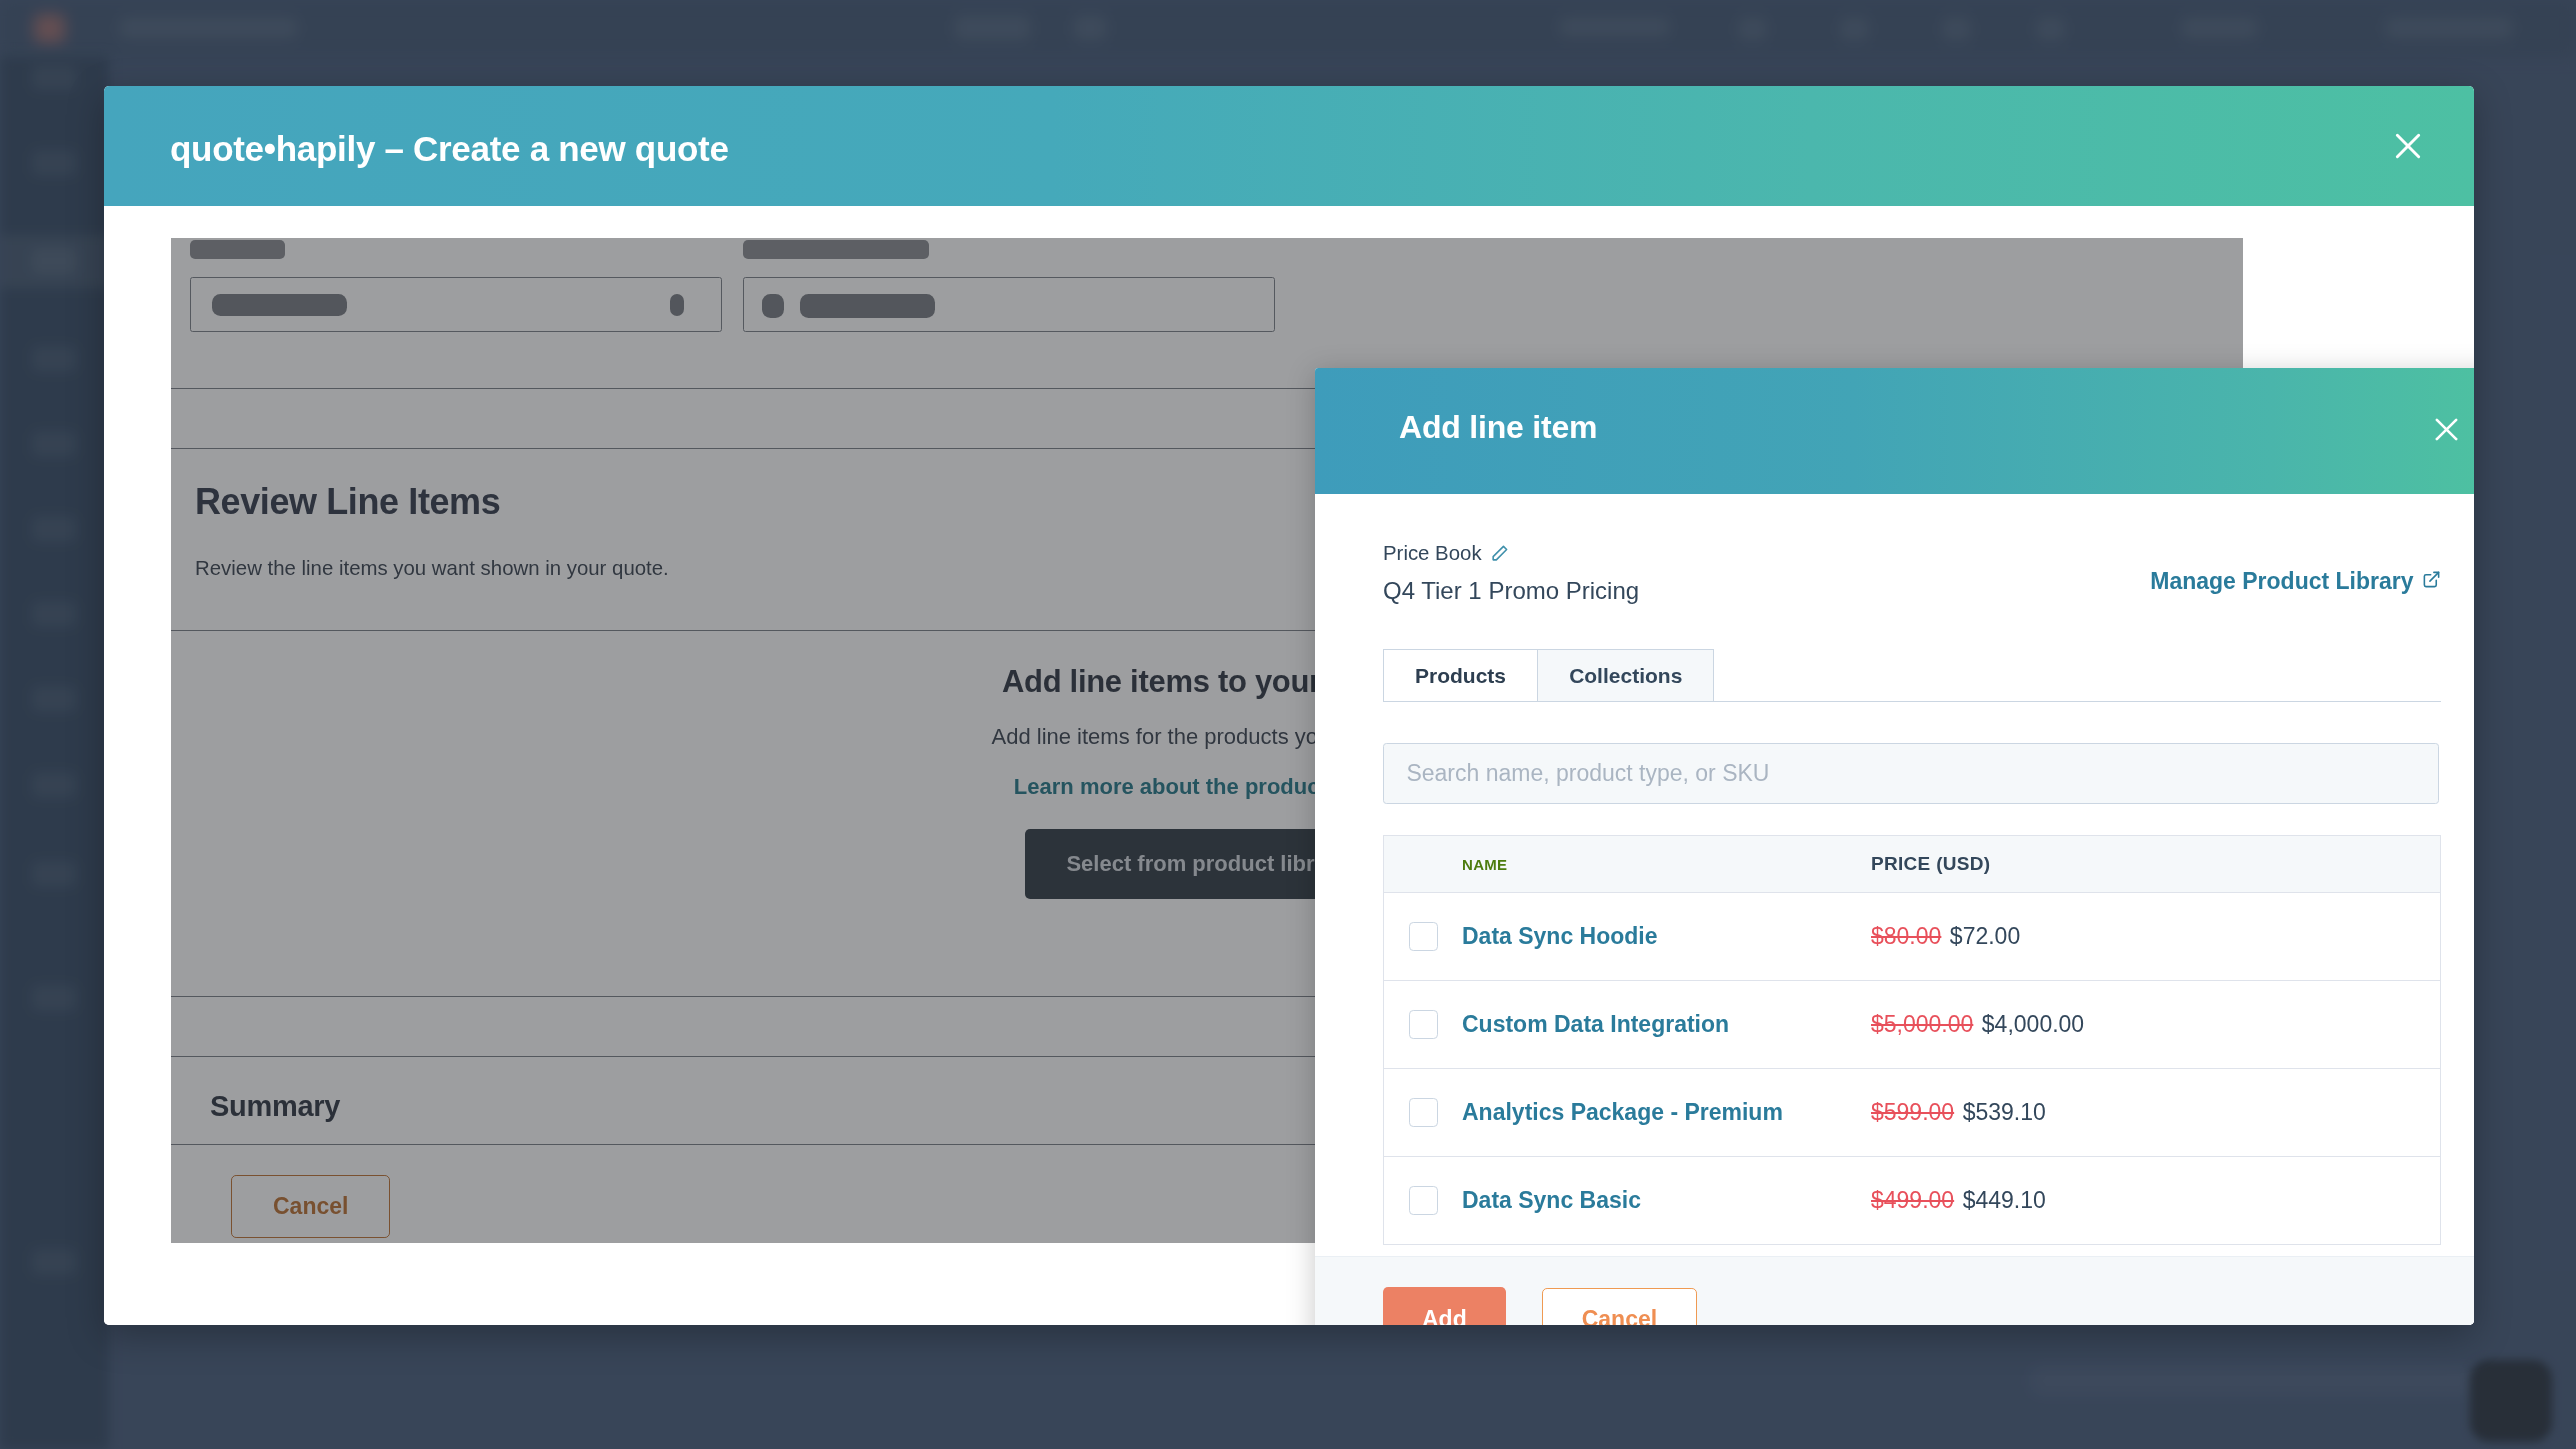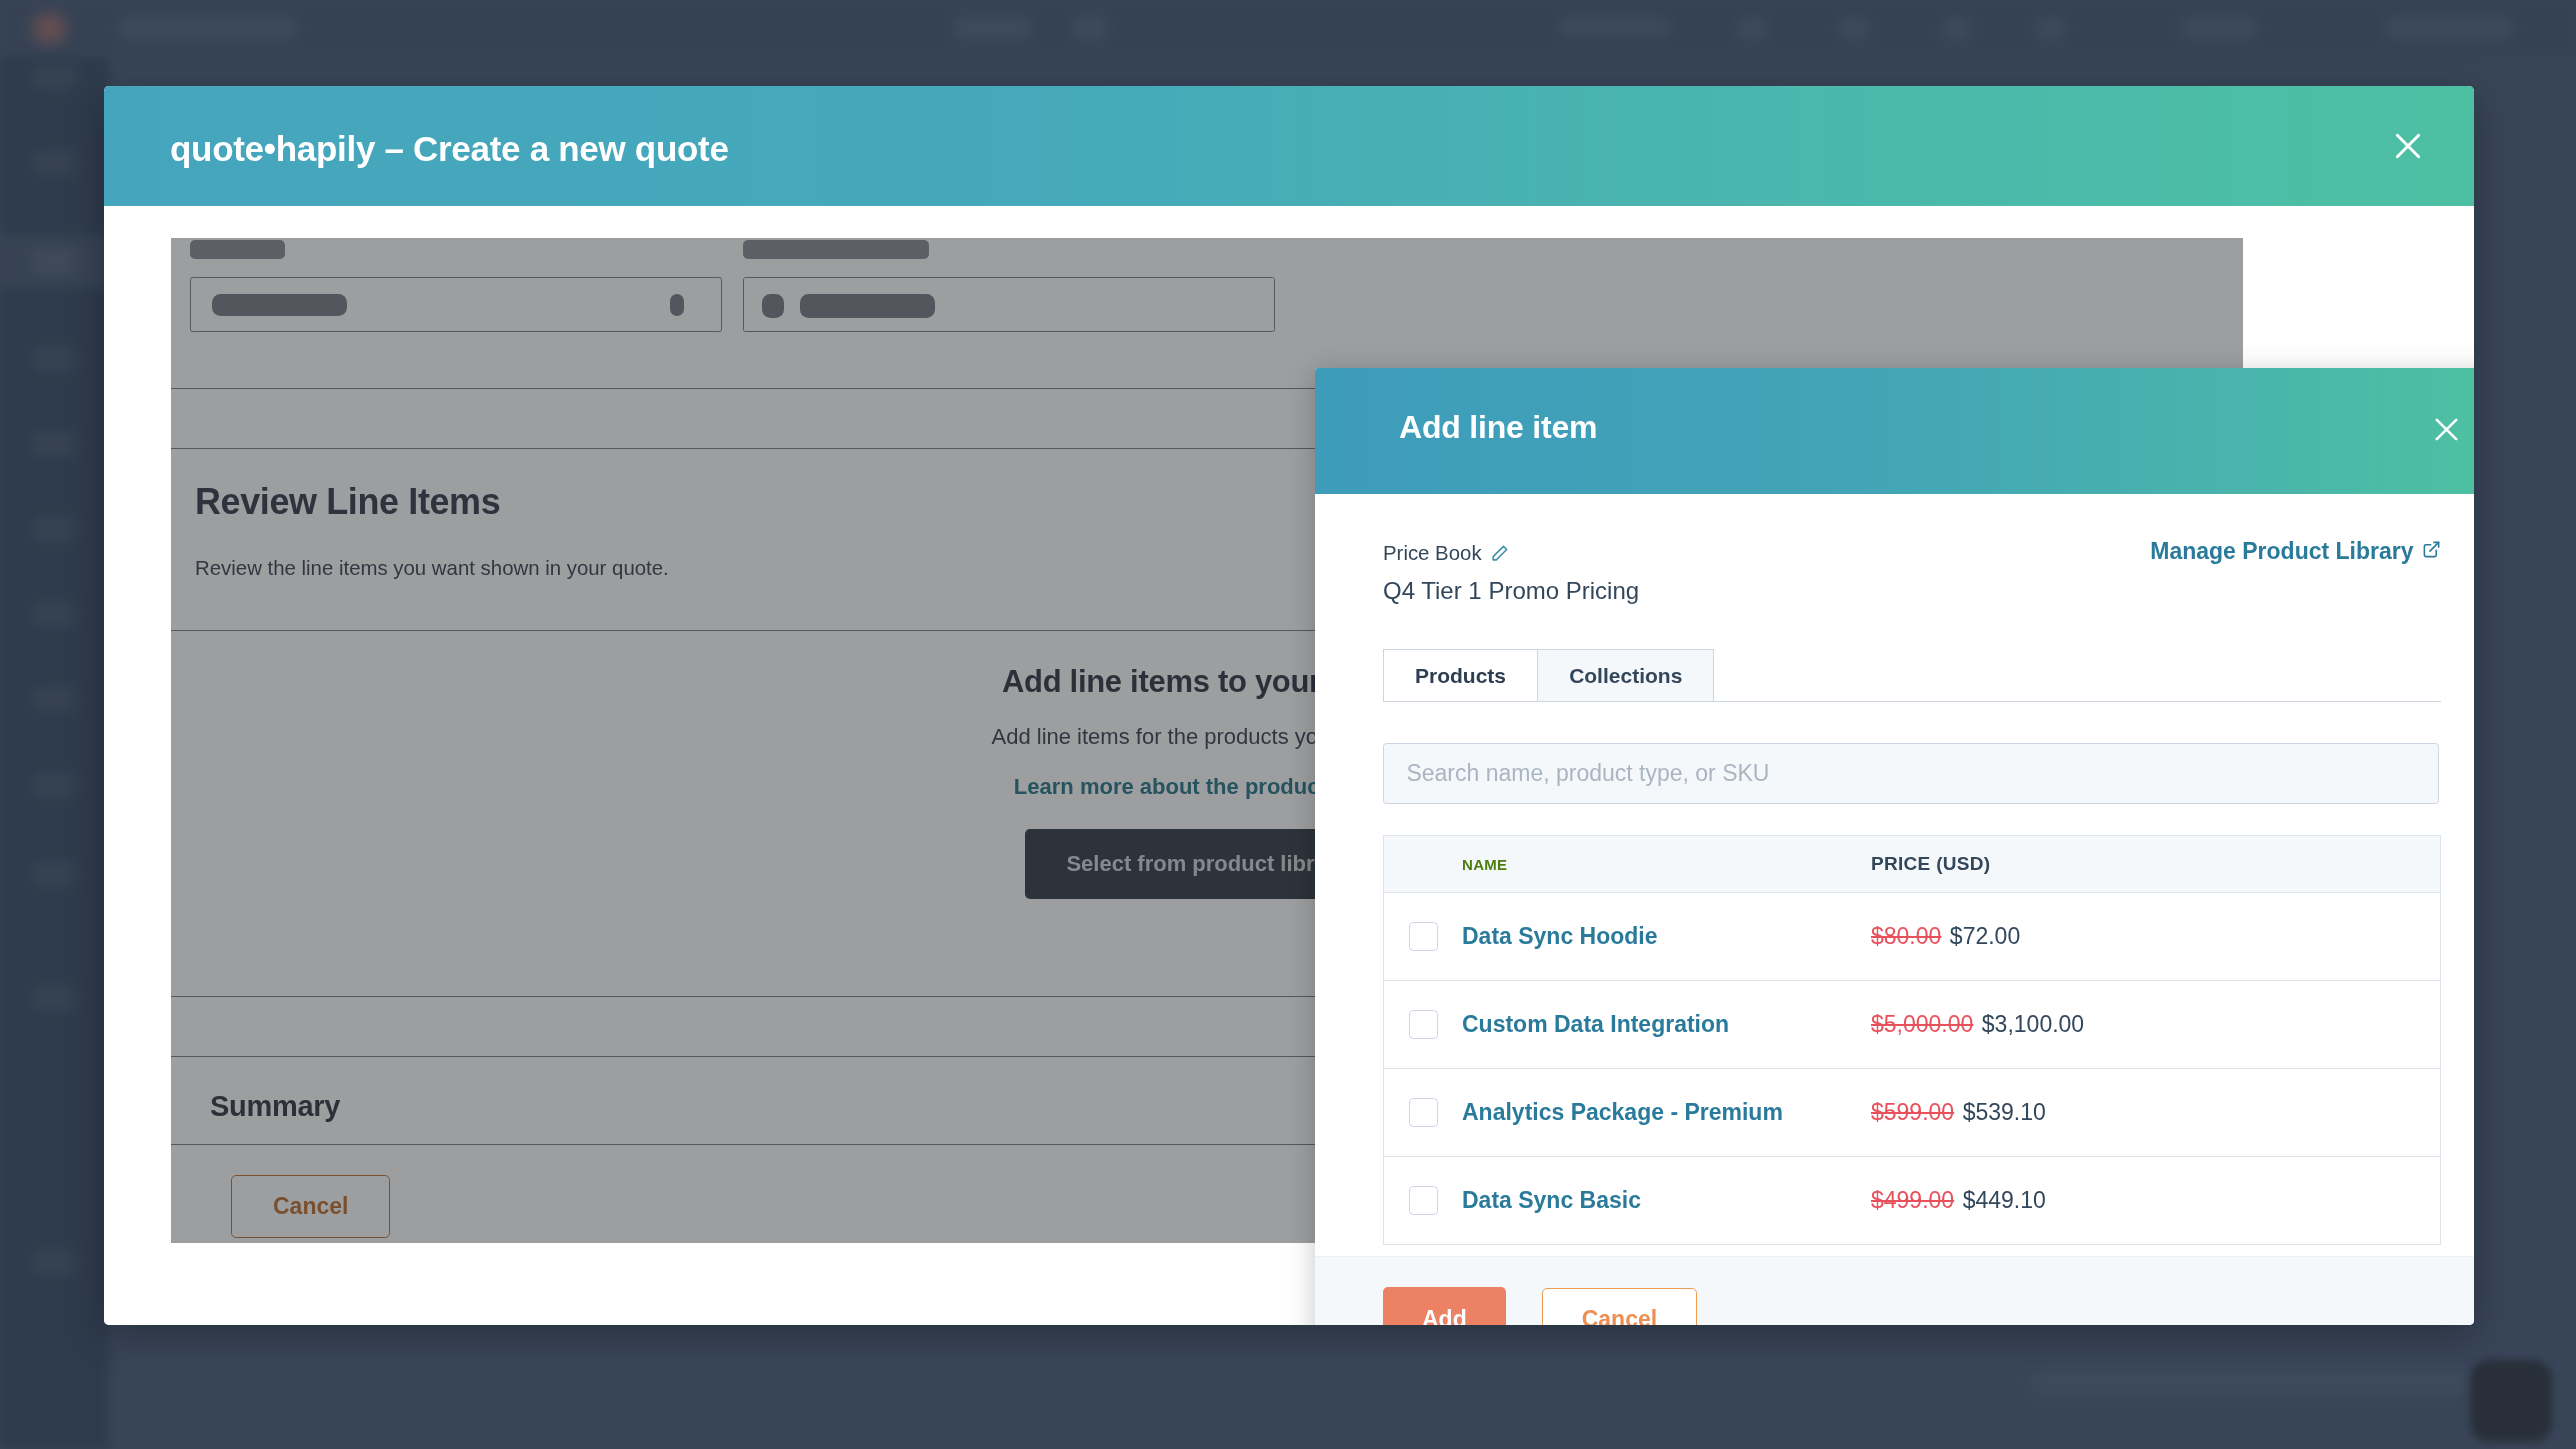--- a/index.html
+++ b/index.html
@@ -134,21 +134,21 @@
 
   .drawer-body { position: relative; height: 888px; background: #fff; }
 
   .pb-label {
     position: absolute; left: 68px; top: 48px;
     font-size: 20.4px; color: #33475b; display: flex; align-items: center; gap: 8.5px;
   }
   .pb-label .pencil { color: #3f90ab; display: inline-flex; }
   .pb-value { position: absolute; left: 68px; top: 83px; font-size: 24px; color: #33475b; }
   .mpl {
-    position: absolute; right: 68px; top: 44px;
+    position: absolute; right: 68px; top: 74px;
     font-size: 23px; font-weight: bold; color: #2a7b9b;
     display: flex; align-items: center; gap: 8.5px; cursor: pointer;
   }
 
   .tabs { position: absolute; left: 68px; top: 155px; width: 1058px; height: 53px; }
   .tab {
     float: left; height: 52px; padding: 0 31px;
     display: flex; align-items: center; justify-content: center;
     font-size: 21px; font-weight: bold; color: #33475b;
     border: 0.9px solid #cbd6e2; border-bottom: none; cursor: pointer;
@@ -377,21 +377,21 @@
                 <span class="old-price">$80.00</span><span>$72.00</span>
               </div>
             </div>
 
             <div class="ptrow">
               <div class="c-chk">
                   <span class="chk"></span>
                 </div>
               <div class="c-name">Custom Data Integration</div>
               <div class="c-price">
-                <span class="old-price">$5,000.00</span><span>$3,100.00</span>
+                <span class="old-price">$5,000.00</span><span>$4,000.00</span>
               </div>
             </div>
 
             <div class="ptrow">
               <div class="c-chk">
                   <span class="chk"></span>
                 </div>
               <div class="c-name">Analytics Package - Premium</div>
               <div class="c-price">
                 <span class="old-price">$599.00</span><span>$539.10</span>

